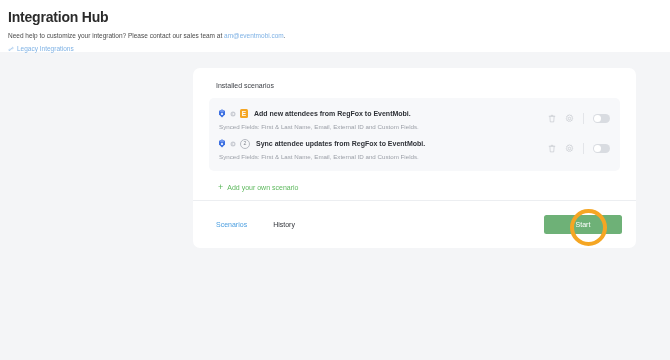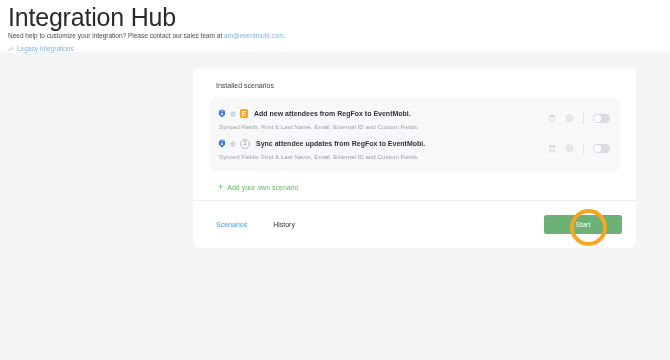--- a/index.html
+++ b/index.html
@@ -16,22 +16,22 @@
   }
 
   
   .page-header {
     background: #ffffff;
     height: 52px;
     padding: 4px 0 0 8px;
     box-sizing: border-box;
   }
   .page-title {
-    font-size: 25px;
-    font-weight: normal;
+    font-size: 14px;
+    font-weight: bold;
     color: #2b2b2b;
     letter-spacing: -0.2px;
     line-height: 22px;
     margin: 2px 0 0 0;
   }
   .page-subtitle {
     font-size: 6.5px;
     color: #4a4a4a;
     line-height: 10px;
     margin-top: 3px;

